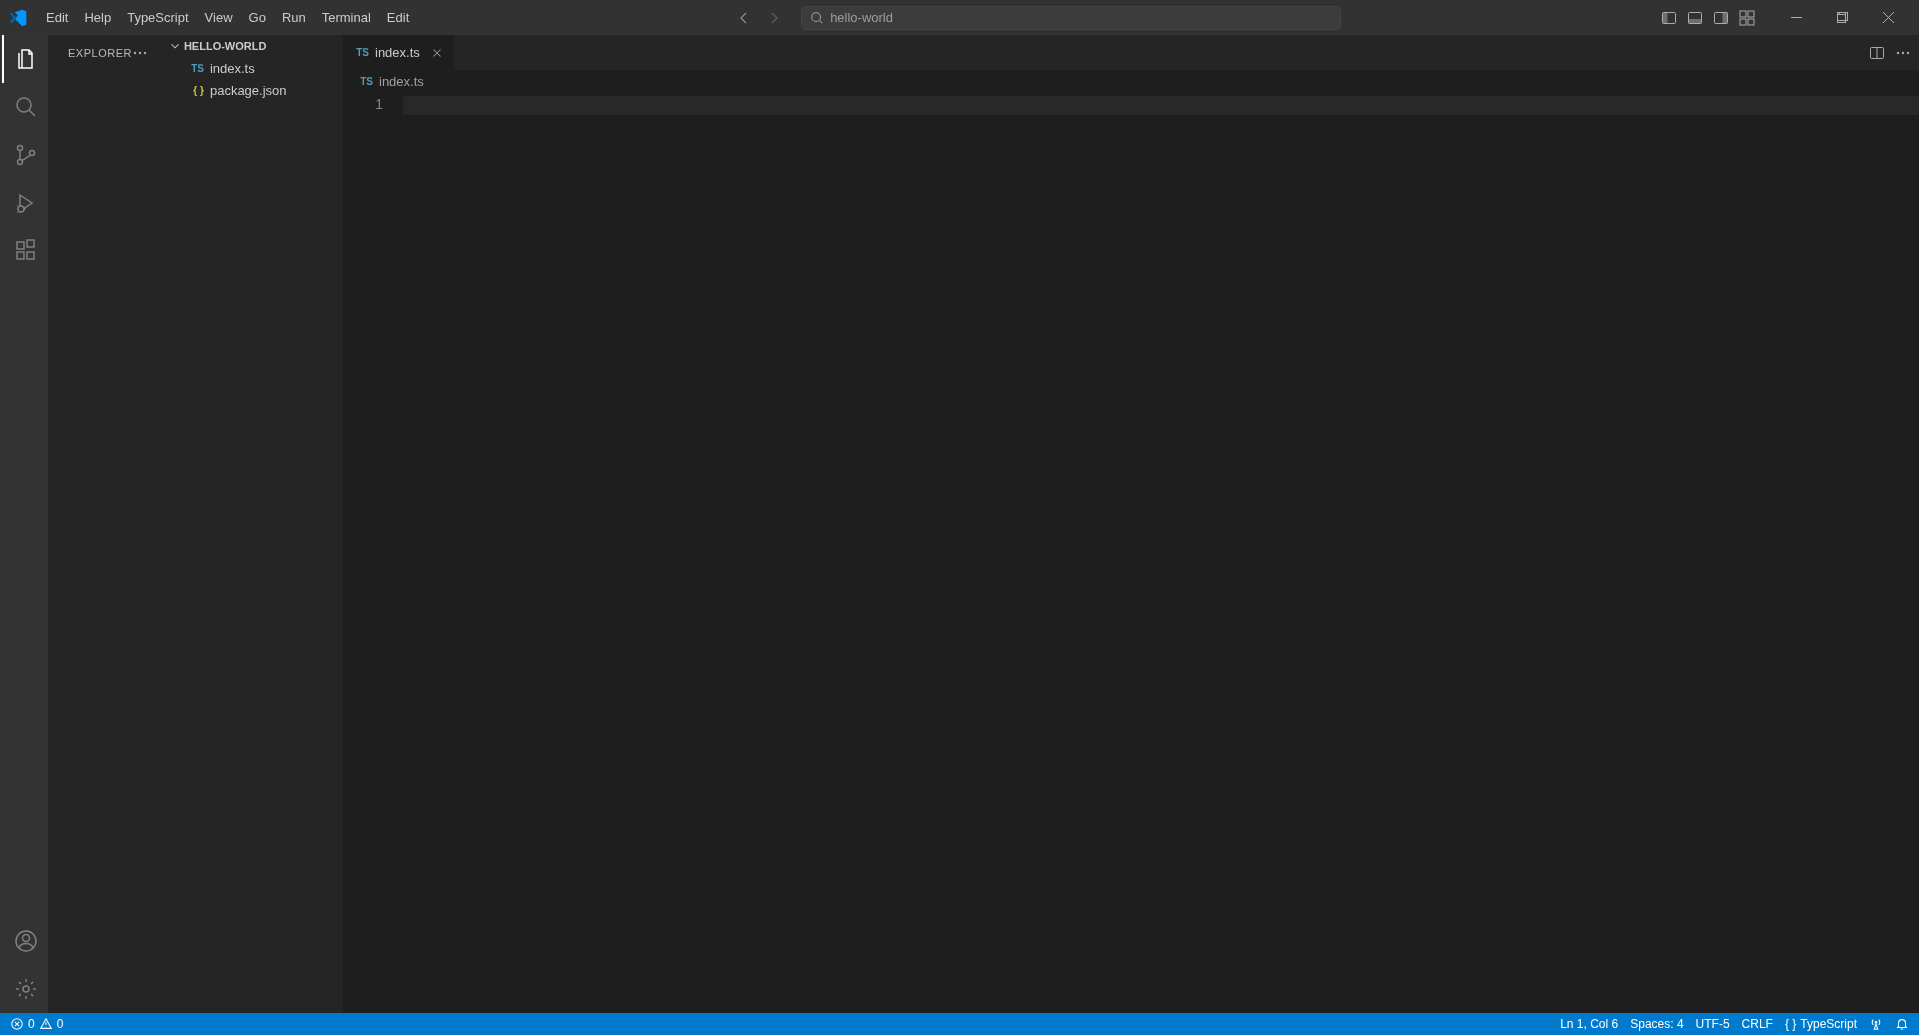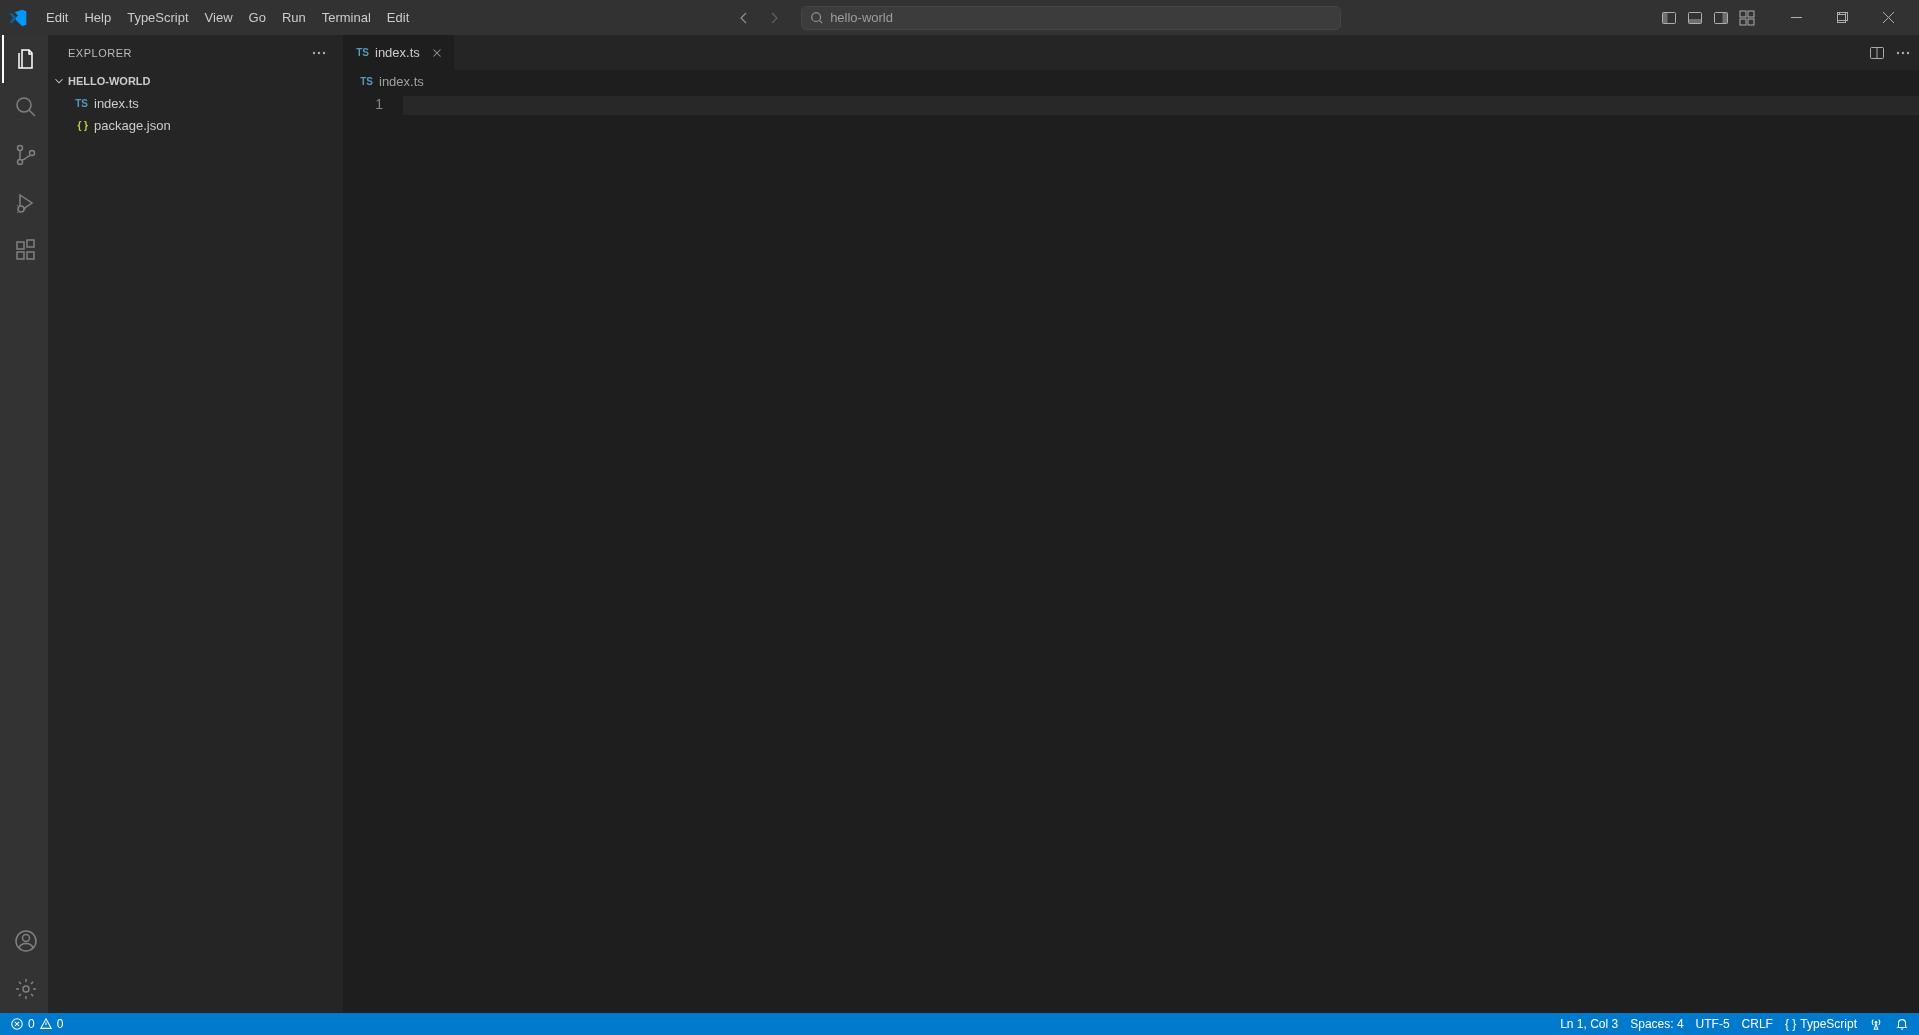--- a/index.html
+++ b/index.html
@@ -26,21 +26,21 @@
 
 
 .activitybar { width: 48px; background: #333333; display: flex; flex-direction: column; justify-content: space-between; border-left: 2px solid transparent; }
 .activity-top, .activity-bottom { display: flex; flex-direction: column; }
 .activity-item { width: 48px; height: 48px; display: flex; align-items: center; justify-content: center; cursor: pointer; opacity: 0.5; position: relative; }
 .activity-item.active { opacity: 1; }
 .activity-item.active::before { content:""; position:absolute; left:0; top:0; bottom:0; width:2px; background:#fff; }
 .activity-item svg { width: 24px; height: 24px; }
 
 
-.sidebar { width: 295px; background: #252526; display: flex; flex-direction: column; }
+.sidebar { width: 295px; background: #252526; display: flex; }
 .sidebar-header { height: 35px; display: flex; align-items: center; justify-content: space-between; padding: 0 16px 0 20px; font-size: 11px; letter-spacing: 0.5px; color: #bbbbbb; }
 .sidebar-header-actions { display: flex; gap: 4px; }
 .dots-icon { cursor: pointer; opacity: 0.8; }
 .sidebar-section { display: flex; flex-direction: column; }
 .section-header { height: 22px; display: flex; align-items: center; padding: 0 4px 0 4px; font-size: 11px; font-weight: bold; color: #cccccc; cursor: pointer; gap: 2px; }
 .file-tree { flex: 1; }
 .file-row { height: 22px; display: flex; align-items: center; padding-left: 24px; gap: 6px; cursor: pointer; }
 .file-icon { width: 16px; text-align: right; font-size: 10px; font-weight: bold; }
 .ts-icon { color: #519aba; }
 .json-icon { color: #cbcb41; }
@@ -293,21 +293,21 @@
         </svg>
       <span>0</span>
       <svg viewBox="0 0 16 16">
           <path fill="none" stroke="#fff" stroke-width="1.2" d="M8 2l6 11H2z"></path>
           <path stroke="#fff" stroke-width="1.2" d="M8 6v3M8 11v.5"></path>
         </svg>
       <span>0</span>
     </div>
   </div>
   <div class="status-right">
-    <div class="status-item">Ln 1, Col 3</div>
+    <div class="status-item">Ln 1, Col 6</div>
     <div class="status-item">Spaces: 4</div>
     <div class="status-item">UTF-5</div>
     <div class="status-item">CRLF</div>
     <div class="status-item">
       <span>{ }</span>
       <span>TypeScript</span>
     </div>
     <div class="status-item">
         <svg viewBox="0 0 16 16">
           <circle cx="8" cy="6" r="1.5" fill="#fff"></circle>

